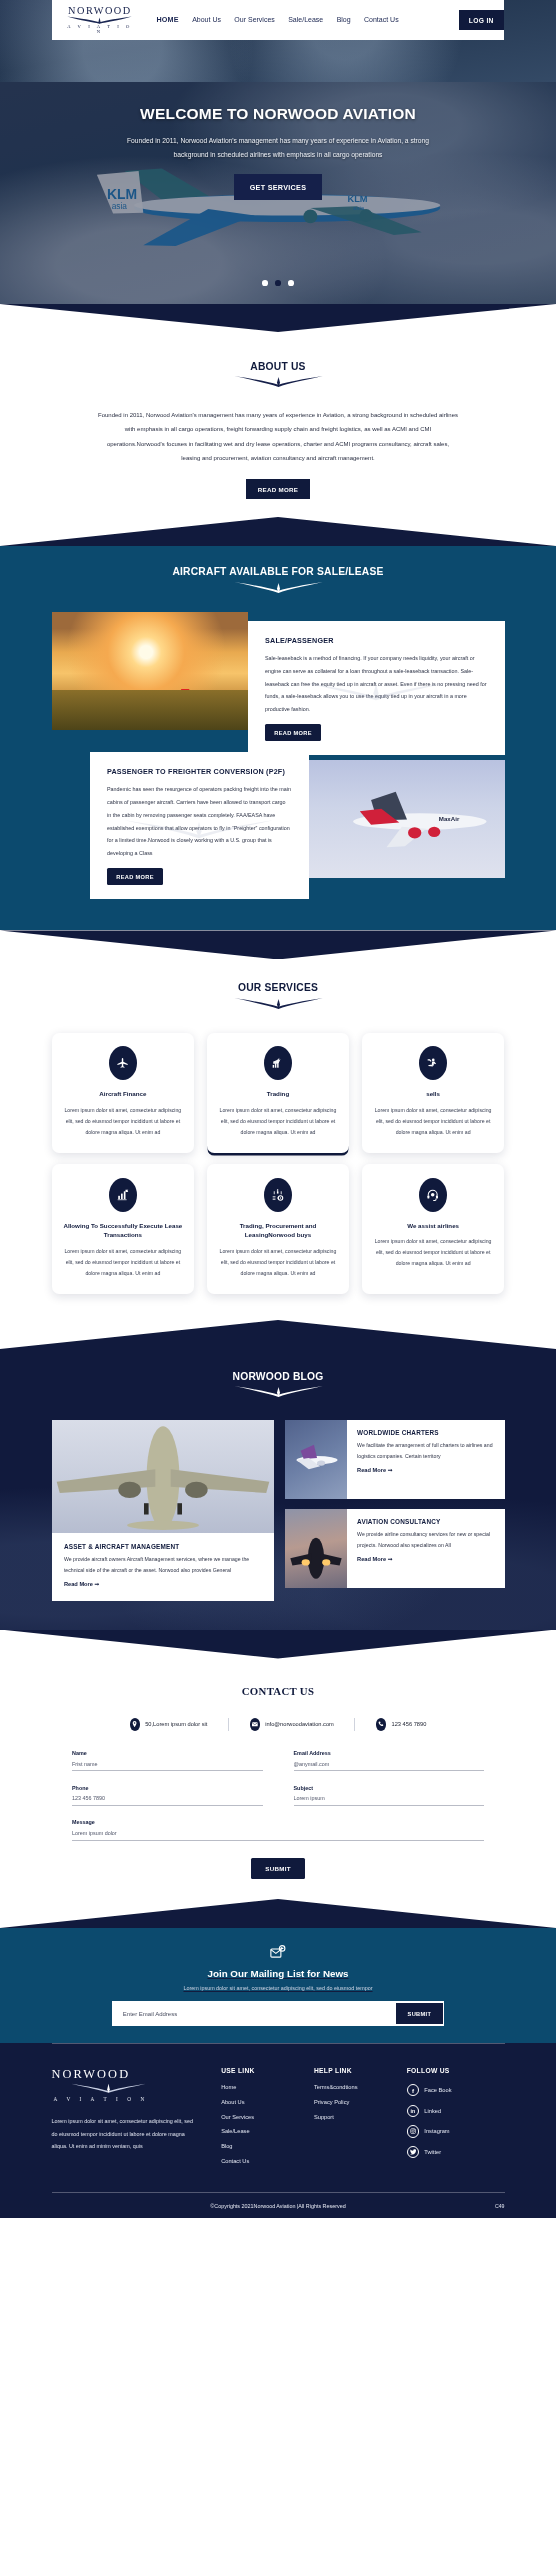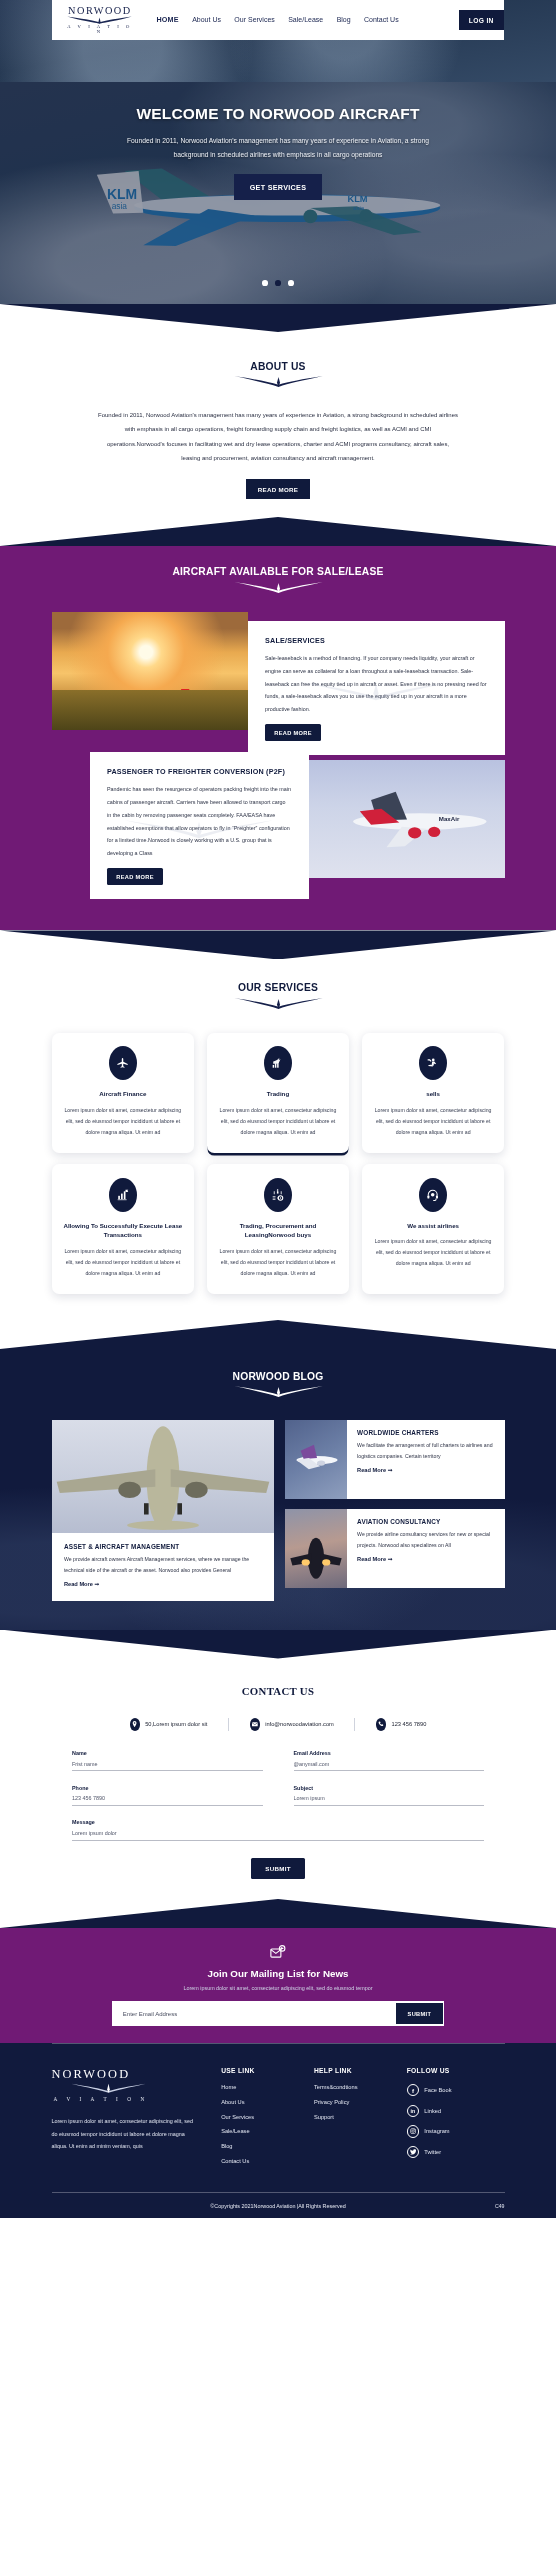--- a/index.html
+++ b/index.html
@@ -105,21 +105,21 @@
   .about-body {
     max-width:361px; margin:18.5px auto 0; text-align:center;
     font-size:6px; line-height:2.4; color:#2a2f42;
   }
   .about-btn {
     display:block; margin:13.4px auto 0; background:#101a3c; color:#fff; border:none;
     font-weight:bold; font-size:6.2px; letter-spacing:0.3px; padding:6.7px 11.3px; cursor:pointer;
   }
 
   
-  .aircraft { background:#701a75; padding:20.6px 0 10.3px; position:relative; }
+  .aircraft { background:#0c4a6e; padding:20.6px 0 10.3px; position:relative; }
   .aircraft .sec-head { margin-bottom:17.5px; }
   .row-card { position:relative; width:453px; margin:0 auto 13.4px; display:flex; }
   .row-card.rev { flex-direction:row-reverse;padding-left:38px; }
   .card-img { width:196px; height:118px; position:relative; overflow:hidden; flex:none; }
   .card-img.sunset {
     background:
       radial-gradient(circle at 48% 34%, #fffbe8 0 5%, #ffd98a 12%, #f5a94f 30%, transparent 62%),
       linear-gradient(180deg,#9d6a3b 0 14%, #e8a94f 34%, #f7c46a 52%, #c9903f 72%, #6e5a28 100%);
   }
   .card-img.sunset::after{
@@ -188,21 +188,21 @@
   .ci-ico { width:10.3px; height:12.4px; border-radius:50%; background:#101a3c; color:#fff; display:flex; align-items:center; justify-content:center; flex:none; }
   .form { width:412px; margin:19.6px auto 0; }
   .frow { display:flex; gap:31px; margin-bottom:13.4px; }
   .fgroup { flex:1; }
   .flabel { font-size:5.4px; font-weight:bold; color:#101a3c; display:block; margin-bottom:2.6px; }
   .finput { width:100%; border:none; border-bottom:0.5px solid #b9bcc6; padding:2.1px 0 3.6px; font-size:5.4px; color:#4b5061; font-family:"Liberation Sans",sans-serif; background:transparent; outline:none; }
   .finput::placeholder { color:#51566a; }
   .submit-btn { display:block; margin:17.5px auto 0; background:#101a3c; color:#fff; border:none; border-radius:1.5px; font-weight:bold; font-size:6.2px; letter-spacing:0.3px; padding:6.7px 14.4px; cursor:pointer; }
 
   
-  .news { background:#701a75; padding:15.5px 0 17.5px; text-align:center; }
+  .news { background:#0c4a6e; padding:15.5px 0 17.5px; text-align:center;text-decoration:underline; }
   .news-ico { margin:0 auto 5.2px; }
   .news-title { color:#fff; font-size:9.8px; font-weight:bold; }
   .news-sub { color:#cfd6e6; font-size:5.4px; margin-top:5.7px; }
   .news-form { width:332px; margin:10.3px auto 0; background:#fff; display:flex; align-items:center; padding:1.5px; }
   .news-input { flex:1; border:none; outline:none; padding:6.2px 9.3px; font-size:6px; color:#4a4f61; font-family:"Liberation Sans",sans-serif; }
   .news-input::placeholder { color:#4a4f61; }
   .news-btn { background:#101a3c; color:#fff; border:none; font-weight:bold; font-size:5.7px; letter-spacing:0.3px; padding:7.7px 11.3px; cursor:pointer; }
 
   
   .footer { background:#111a3d; padding:0 0 7.2px; }
@@ -264,21 +264,21 @@
         <circle cx="640" cy="126" r="14" fill="#2f7f86"></circle>
         <path d="M60 38 L150 30 L160 120 L95 122 Z" fill="#ffffff" opacity=".92"></path>
         <text x="82" y="90" font-family="Liberation Sans" font-size="30" font-weight="bold" fill="#1d7fc4">KLM</text>
         <text x="92" y="112" font-family="Liberation Sans" font-size="18" fill="#1d7fc4">asia</text>
         <text x="600" y="96" font-family="Liberation Sans" font-size="20" font-weight="bold" fill="#1d7fc4">KLM</text>
         <text x="612" y="114" font-family="Liberation Sans" font-size="13" fill="#1d7fc4">asia</text>
       </g>
     </svg>
     <div class="hero-overlay"></div>
     <div class="hero-inner">
-      <div class="hero-title">WELCOME TO NORWOOD AIRCRAFT</div>
+      <div class="hero-title">WELCOME TO NORWOOD AVIATION</div>
       <div class="hero-sub">Founded in 2011, Norwood Aviation's management has many years of experience in Aviation, a strong background in scheduled airlines with emphasis in all cargo operations</div>
       <button class="hero-btn">GET SERVICES</button>
     </div>
     <div class="dots">
       <span class="dot"></span>
       <span class="dot active"></span>
       <span class="dot"></span>
     </div>
   </div>
   <div class="chev-down-navy"></div>
@@ -314,21 +314,21 @@
           <rect x="243" y="161" width="12" height="5" fill="#fff"></rect>
           <text x="60" y="198" font-family="Liberation Sans" font-size="19" font-weight="bold" fill="#c00">SWISS</text>
           <circle cx="225" cy="203" r="10" fill="#d22"></circle>
         </svg>
       </div>
       <div class="card-txt">
         <svg class="ghost-wing" width="155" height="23" viewBox="0 0 180 26">
           <path d="M4 4 C44 10,70 15,90 21 C110 15,136 10,176 4 C136 13,110 18,90 25 C70 18,44 13,4 4Z" fill="#8f98b6"></path>
           <path d="M90 6 L93 17 L90 25 L87 17 Z" fill="#8f98b6"></path>
         </svg>
-        <div class="card-title">SALE/SERVICES</div>
+        <div class="card-title">SALE/PASSENGER</div>
         <div class="card-text">Sale-leaseback is a method of financing. If your company needs liquidity, your aircraft or engine can serve as collateral for a loan throughout a sale-leaseback transaction. Sale-leaseback can free the equity tied up in aircraft or asset. Even if there is no pressing need for funds, a sale-leaseback allows you to use the equity tied up in your aircraft in a more productive fashion.</div>
         <button class="card-btn">READ MORE</button>
       </div>
     </div>
 
     <div class="row-card rev">
       <div class="card-img sky">
         <svg viewBox="0 0 380 230" width="196" height="118" style="position:absolute;left:0;top:0">
           <ellipse cx="215" cy="120" rx="130" ry="16" fill="#f2f4f8"></ellipse>
           <path d="M120 78 L168 62 L190 116 L132 118 Z" fill="#3b4356"></path>

